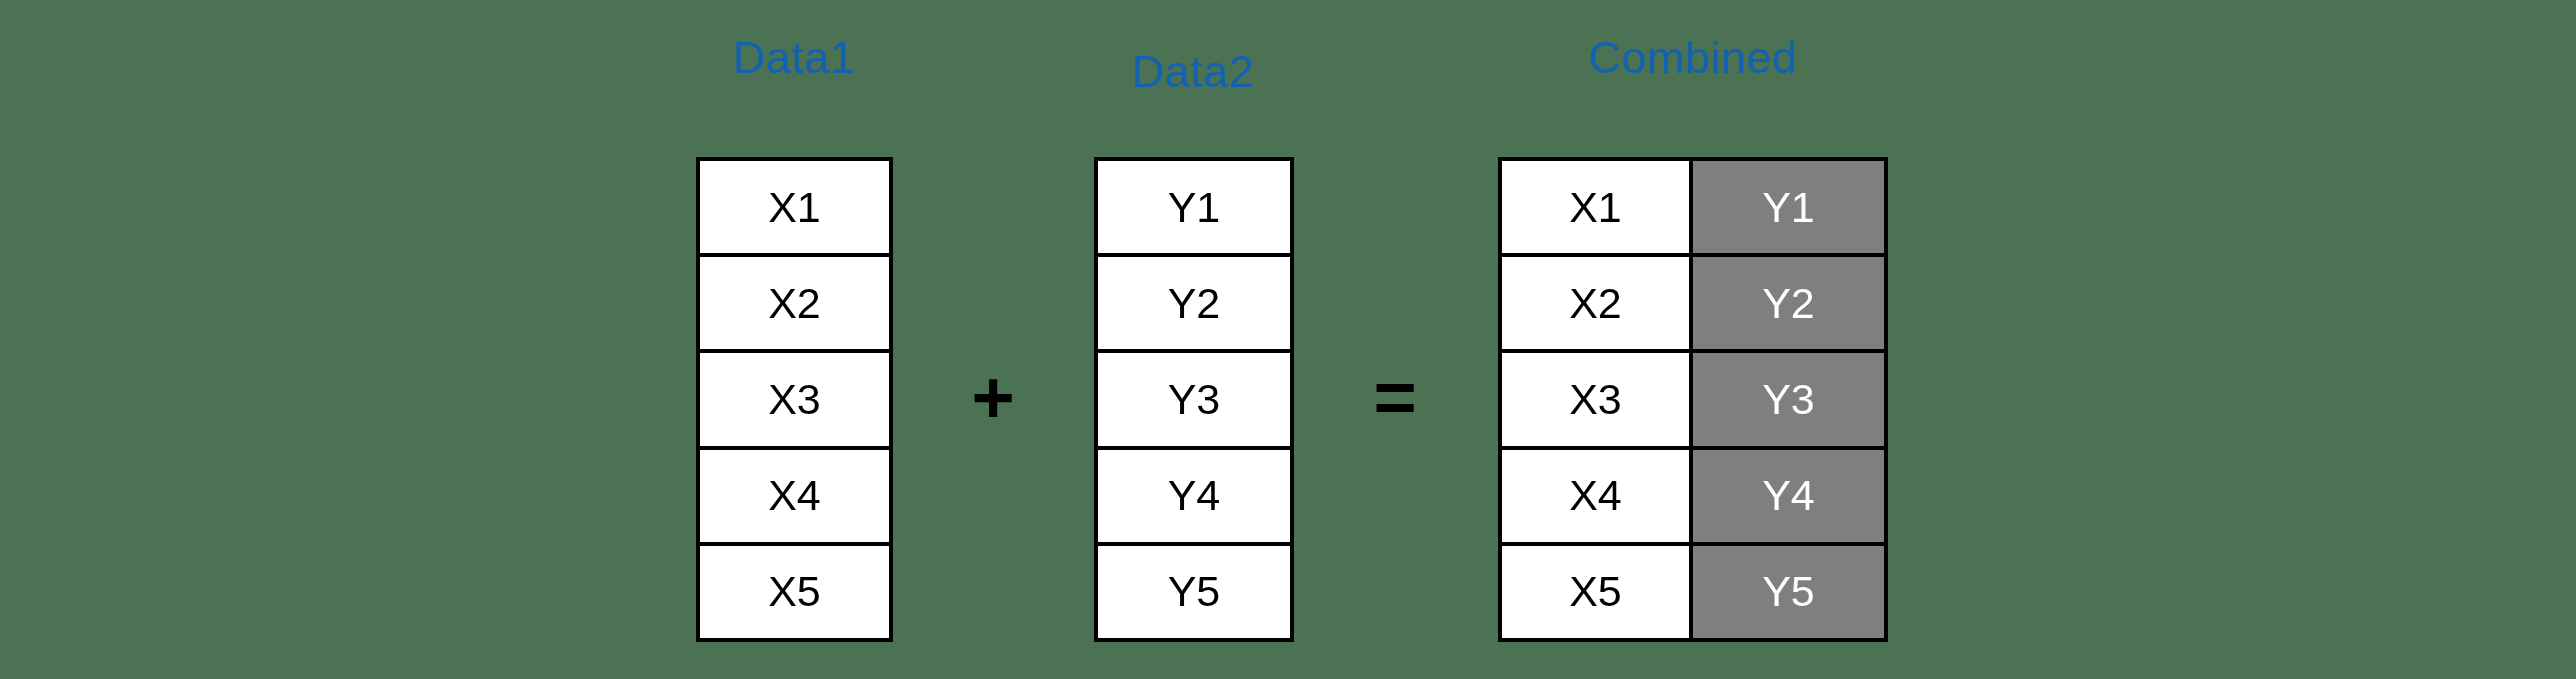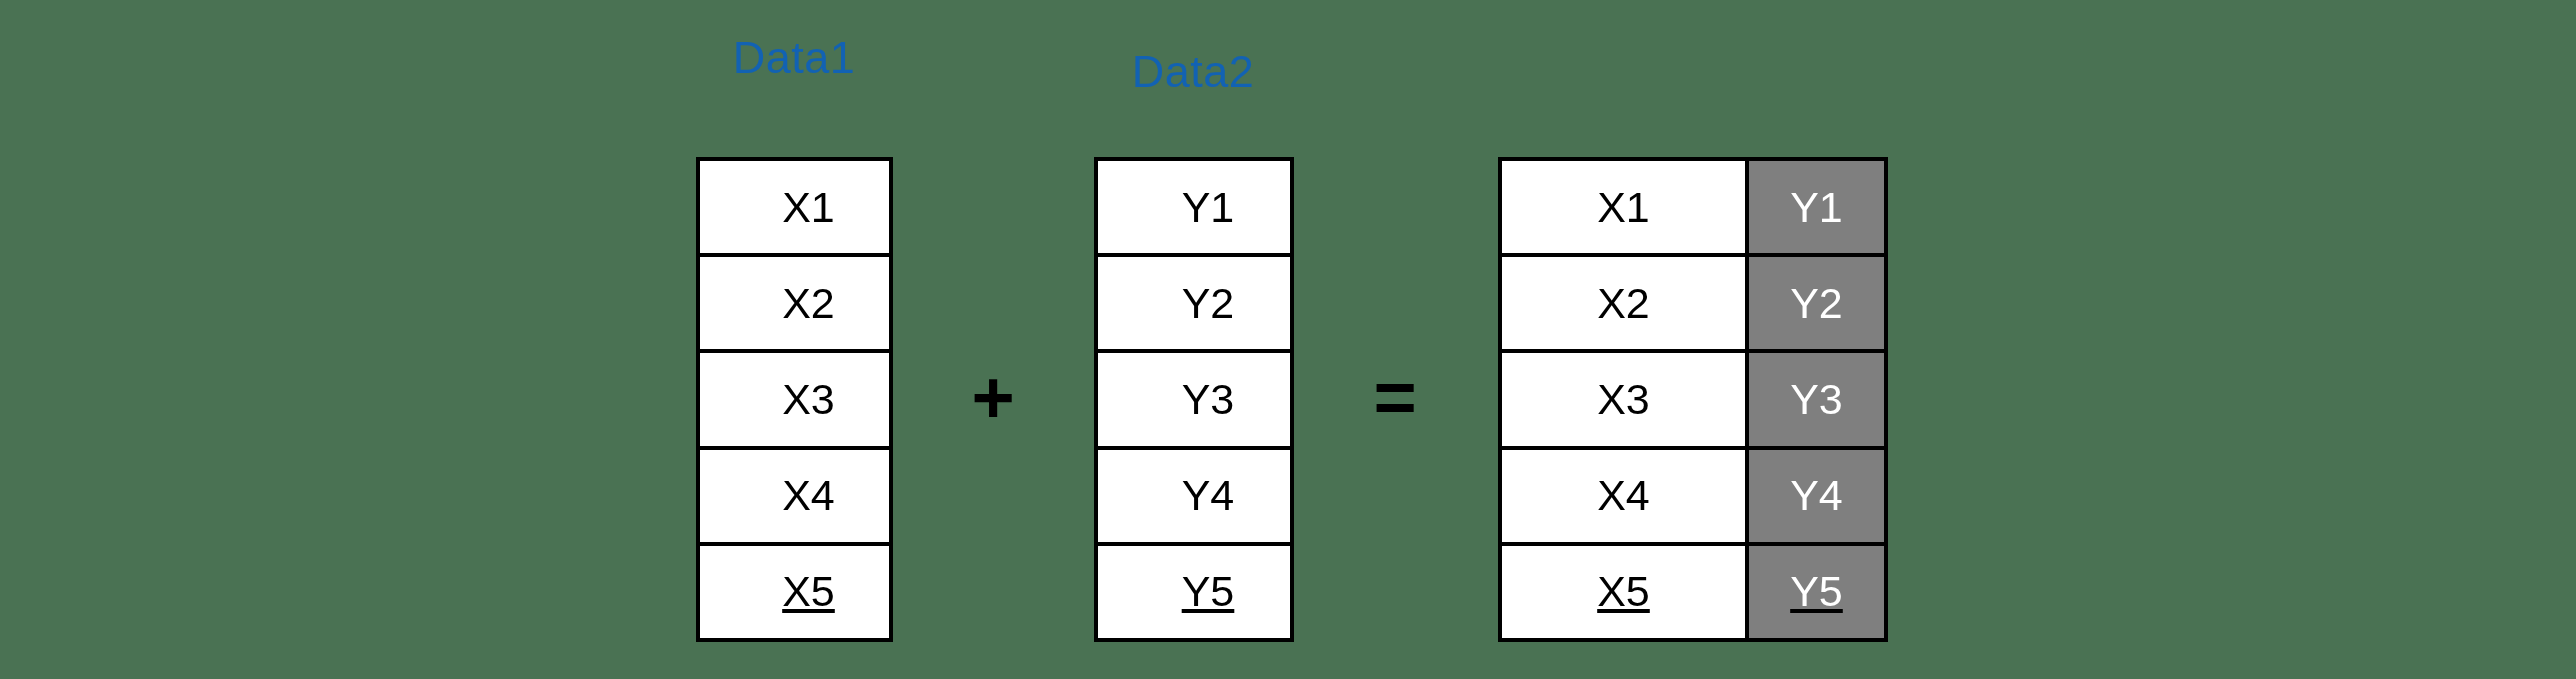--- a/index.html
+++ b/index.html
@@ -48,33 +48,31 @@
   }
   .t-row {
     display: flex;
     flex-direction: row;
     flex: 1 1 0;
     border-bottom: 4.9px solid #000000;
     box-sizing: border-box;
   }
   .t-row:last-child {
     border-bottom: none;
-    text-decoration: underline;
   }
   .cell {
     display: flex;
     align-items: center;
     justify-content: center;
     box-sizing: border-box;
     font-size: 43px;
     line-height: 1;
     color: #000000;
     background: #ffffff;
     flex: 1 1 0;
-    margin-left: 28px;
   }
   .cell.shaded {
     background: #7f7f7f;
     color: #ffffff;
     border-left: 4.9px solid #000000;
   }
 
   
   #table-data1 {
     left: 696px;
@@ -112,20 +110,21 @@
 </style>
 </head>
 <body style="background: rgb(74, 114, 83);">
 
 <div id="stage">
 
   <div class="col-title" style="left:794px; top:35px;">Data1</div>
 
   <div class="col-title" style="left:1193px; top:49px;">Data2</div>
 
+  <div class="col-title" style="left:1693px; top:35px;">Combined</div>
 
   <div class="table" id="table-data1">
     <div class="t-row">
       <div class="cell plain">X1</div>
     </div>
     <div class="t-row">
       <div class="cell plain">X2</div>
     </div>
     <div class="t-row">
       <div class="cell plain">X3</div>

